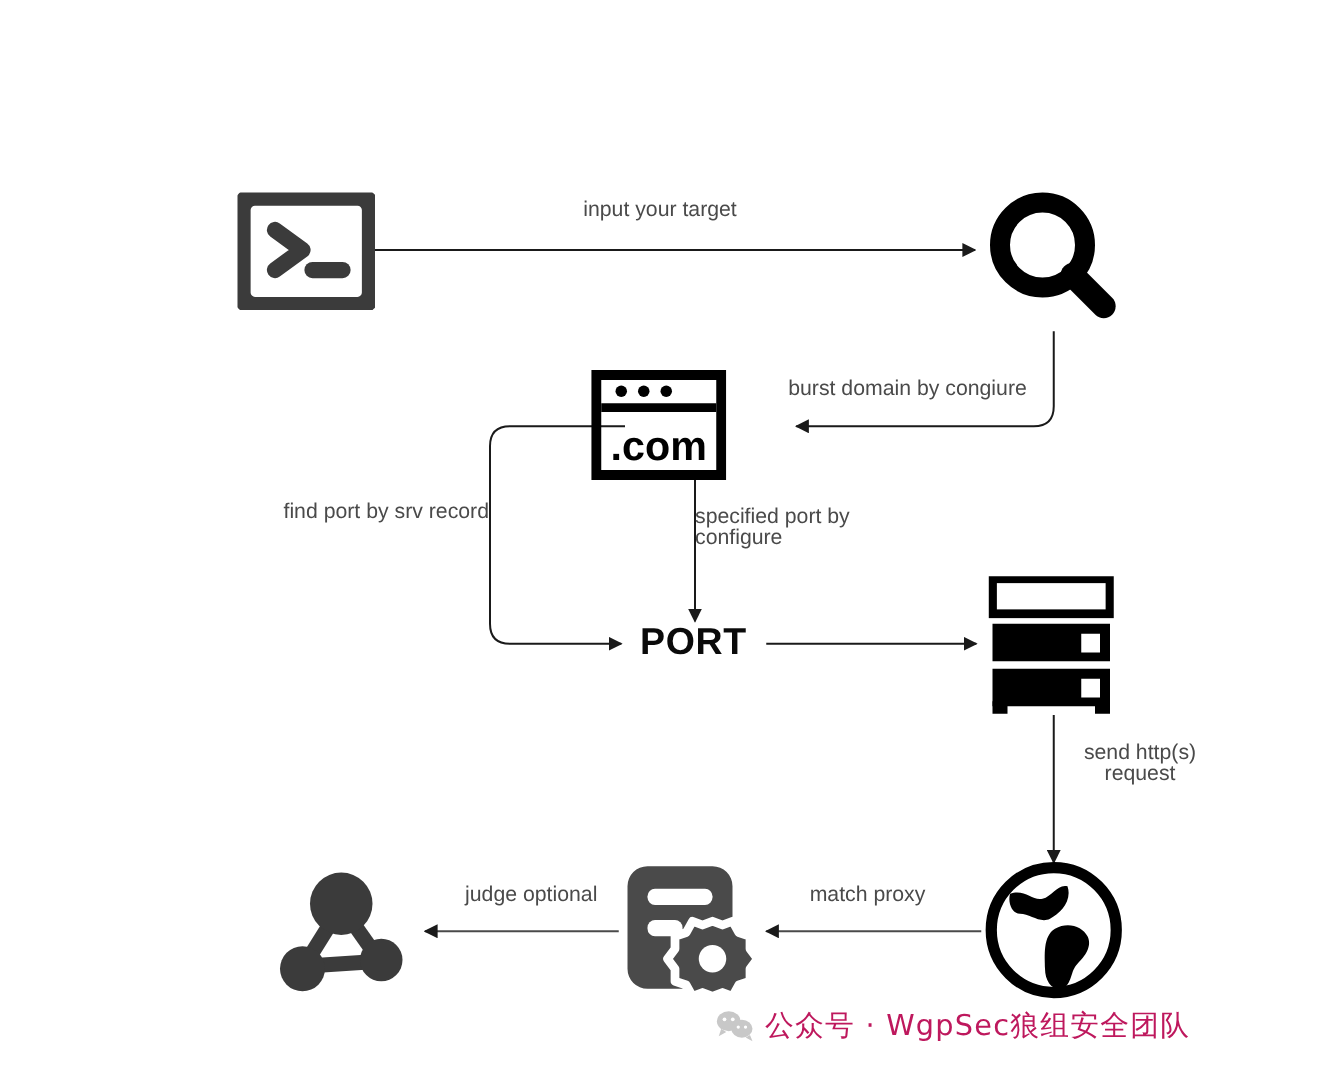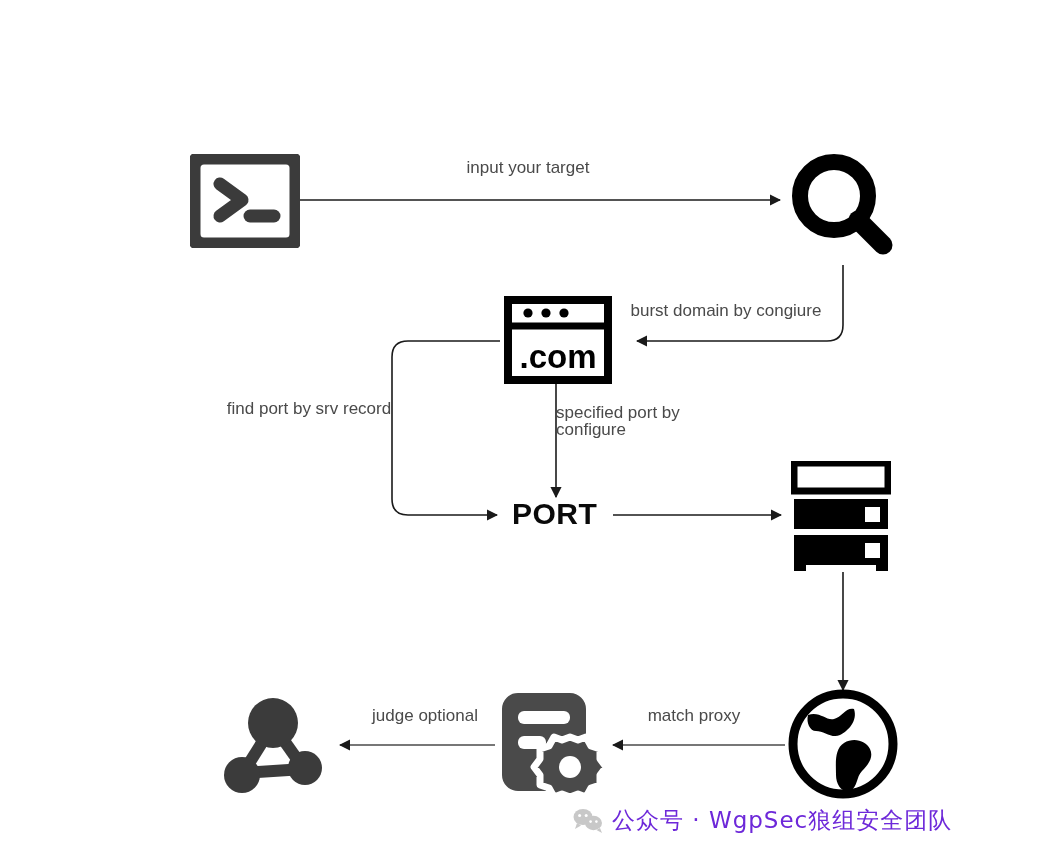--- a/index.html
+++ b/index.html
@@ -60,21 +60,21 @@
     letter-spacing: 0.5px;
   }
 
   
   .watermark {
     position: absolute;
     left: 573px; top: 805px;
     display: flex;
     align-items: center;
     gap: 9px;
-    color: #6d28d9;
+    color: #be185d;
     font-size: 23px;
     letter-spacing: 1px;
     font-family: "DejaVu Sans", sans-serif;
   }
   .wm-icon { display: block; }
 </style>
 </head>
 <body>
 
 <div class="page">
@@ -114,21 +114,21 @@
       </svg>
     </div>
 
     <div class="node" style="left:786px; top:103px;">
       <svg width="112" height="112" viewBox="0 0 112 112">
         <circle cx="48" cy="46" r="34" fill="none" stroke="#000" stroke-width="16"></circle>
         <line x1="72" y1="70" x2="97" y2="95" stroke="#000" stroke-width="19" stroke-linecap="round"></line>
       </svg>
     </div>
 
-    <div class="node" style="left:504px; top:249px;">
+    <div class="node" style="left:473px; top:249px;">
       <svg width="108" height="88" viewBox="0 0 108 88">
         <rect x="4" y="4" width="100" height="80" fill="none" stroke="#000" stroke-width="8"></rect>
         <line x1="8" y1="30" x2="100" y2="30" stroke="#000" stroke-width="7"></line>
         <circle cx="24" cy="17" r="4.6" fill="#000"></circle>
         <circle cx="42" cy="17" r="4.6" fill="#000"></circle>
         <circle cx="60" cy="17" r="4.6" fill="#000"></circle>
         <text x="54" y="72" text-anchor="middle" font-family="Liberation Sans, sans-serif" font-size="33" font-weight="700" fill="#000">.com</text>
       </svg>
     </div>
 
@@ -187,20 +187,22 @@
 
     <div class="edge-label" style="left:448px; top:112px; width:160px;">input your target</div>
 
     <div class="edge-label" style="left:626px; top:255px; width:200px;">burst domain by congiure</div>
 
     <div class="edge-label" style="left:224px; top:353px; width:170px;">find port by srv record</div>
 
     <div class="edge-label" style="left:556px; top:357px; width:190px; text-align:left;">specified port by configure</div>
 
 
+    <div class="edge-label" style="left:852px; top:546px; width:120px; text-align:center;">send http(s)
+request</div>
 
     <div class="edge-label" style="left:634px; top:660px; width:120px;">match proxy</div>
 
     <div class="edge-label" style="left:360px; top:660px; width:130px;">judge optional</div>
 
   </div>
 
   <div class="watermark">
     <svg class="wm-icon" width="30" height="26" viewBox="0 0 30 26">
       <ellipse cx="10" cy="9" rx="9.5" ry="8" fill="#c8c8c8"></ellipse>

